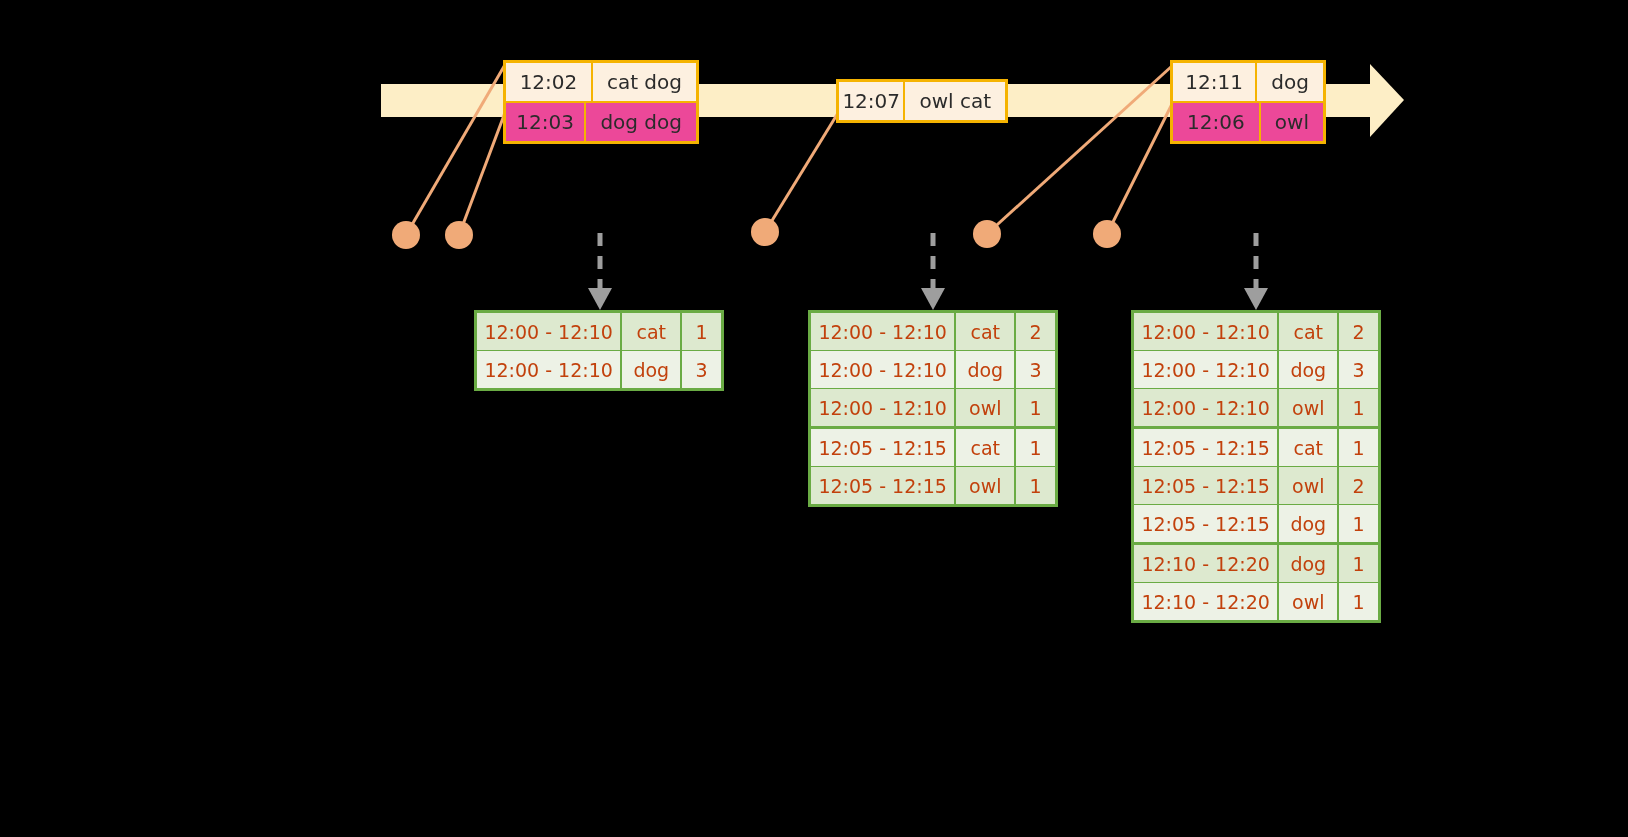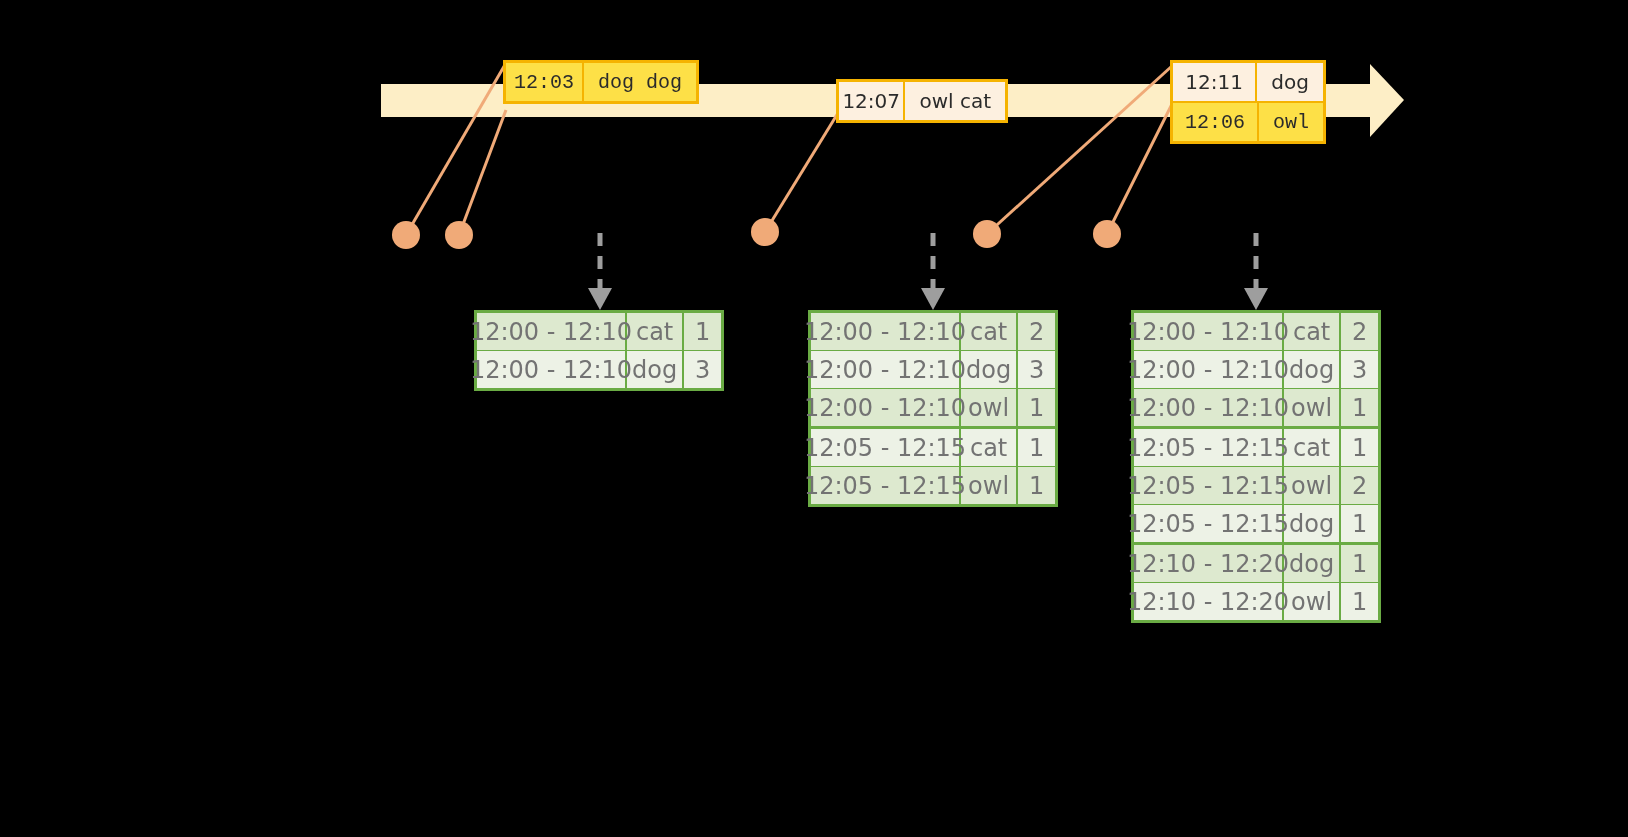--- a/index.html
+++ b/index.html
@@ -8,35 +8,35 @@
 
   .stage{position:absolute;inset:0;}
   svg.layer{position:absolute;left:0;top:0;width:1628px;height:837px;overflow:visible;}
 
   
   .evt-box{position:absolute;border:3px solid #f5b301;box-sizing:border-box;
            background:#fdf0e0;z-index:5;}
   .evt-row{display:flex;height:38px;}
   .evt-row + .evt-row{border-top:2px solid #f5b301;}
   .evt-row.alt .evt-time,.evt-row.alt .evt-words{background:#fdf0e0;}
-  .evt-row.lite .evt-time,.evt-row.lite .evt-words{background:#fde047;font-family:Liberation Mono, monospace;}
+  .evt-row.lite .evt-time,.evt-row.lite .evt-words{background:#ec4899;}
   .evt-time{width:86px;display:flex;align-items:center;justify-content:center;
             border-right:2px solid #f5b301;font-size:20px;color:#2b2b2b;}
   .evt-words{flex:1;display:flex;align-items:center;justify-content:center;
              font-size:20px;color:#2b2b2b;padding:0 14px;white-space:nowrap;}
 
   
   .gtable{position:absolute;border:3px solid #6aab44;box-sizing:border-box;z-index:4;}
   .grow{display:flex;height:37px;border-bottom:1px solid #6aab44;}
   .grow:last-child{border-bottom:none;}
   .grow.sep{border-bottom:3px solid #6aab44;}
   .grow.even{background:#dde9cf;}
   .grow.odd{background:#edf2e6;}
   .gc{display:flex;align-items:center;justify-content:center;
-      font-size:24px;color:#737373;border-right:2px solid #6aab44;
+      font-size:19px;color:#c2410c;border-right:2px solid #6aab44;
       white-space:nowrap;box-sizing:border-box;}
   .gc:last-child{border-right:none;}
   .gc-win{width:150px;}
   .gc-key{width:62px;}
   .gc-cnt{width:40px;}
 </style>
 </head>
 <body>
 
 <div class="stage">
@@ -67,20 +67,24 @@
       <line x1="933" y1="233" x2="933" y2="288" stroke="#9e9e9e" stroke-width="5" stroke-dasharray="13,10"></line>
       <polygon points="921,288 945,288 933,310" fill="#9e9e9e"></polygon>
     </g>
     <g>
       <line x1="1256" y1="233" x2="1256" y2="288" stroke="#9e9e9e" stroke-width="5" stroke-dasharray="13,10"></line>
       <polygon points="1244,288 1268,288 1256,310" fill="#9e9e9e"></polygon>
     </g>
   </svg>
 
   <div class="evt-box" style="left:503px;top:60px;width:196px;">
+    <div class="evt-row alt">
+      <div class="evt-time">12:02</div>
+      <div class="evt-words">cat dog</div>
+    </div>
     <div class="evt-row lite">
       <div class="evt-time">12:03</div>
       <div class="evt-words">dog dog</div>
     </div>
   </div>
 
   <div class="evt-box" style="left:836px;top:79px;width:172px;">
     <div class="evt-row alt">
       <div class="evt-time">12:07</div>
       <div class="evt-words">owl cat</div>

